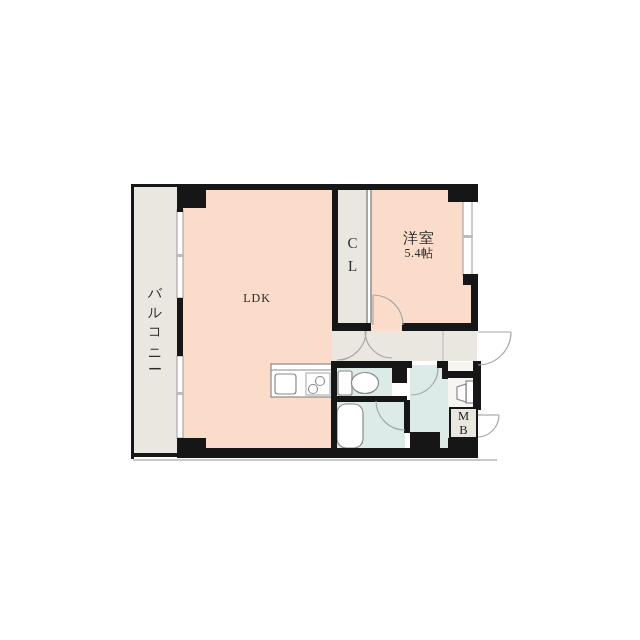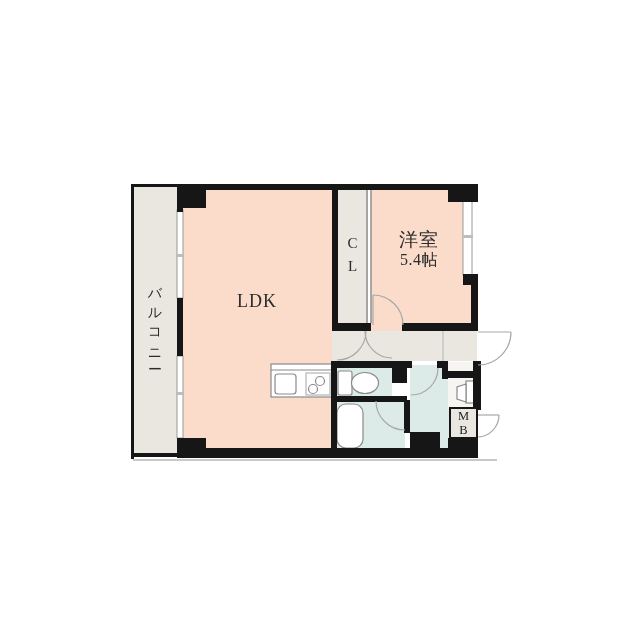--- a/index.html
+++ b/index.html
@@ -6,22 +6,22 @@
   .canvas{
     position:relative;width:640px;height:640px;background:#ffffff;overflow:hidden;
     font-family:"Liberation Serif","DejaVu Serif",serif;
   }
   .plan-svg{position:absolute;left:0;top:0;}
   .label{
     position:absolute;color:#2b2b2b;text-align:center;
     font-family:"Liberation Serif","DejaVu Serif",serif;
     white-space:nowrap;line-height:1.1;
   }
-  .label .big{font-size:18px;display:block;letter-spacing:1px;}
-  .label .small{font-size:16px;display:block;letter-spacing:0.5px;}
+  .label .big{font-size:12px;display:block;letter-spacing:1px;}
+  .label .small{font-size:12px;display:block;letter-spacing:0.5px;}
   .balcony-label{
     writing-mode:vertical-rl;text-orientation:mixed;
     font-size:14px;letter-spacing:5px;color:#2b2b2b;
   }
   .cl-label{font-size:15px;line-height:23px;color:#2b2b2b;}
   .mb-label{font-size:12.5px;line-height:14px;color:#1d1d1d;}
 </style>
 </head>
 <body>
 
@@ -139,21 +139,21 @@
   <div class="label" style="left:197px;top:292px;width:120px;">
     <span class="big">LDK</span>
   </div>
 
   <div class="label cl-label" style="left:338px;top:232px;width:29px;">
     <span style="display:block">C</span>
     <span style="display:block">L</span>
   </div>
 
   <div class="label" style="left:369px;top:230px;width:100px;">
-    <span class="big" style="font-size:19px">洋室</span>
+    <span class="big" style="font-size:15px">洋室</span>
     <span class="small">5.4帖</span>
   </div>
 
   <div class="label mb-label" style="left:450px;top:409px;width:27px;">
     <span style="display:block">M</span>
     <span style="display:block">B</span>
   </div>
 </div>
 
 </body></html>

